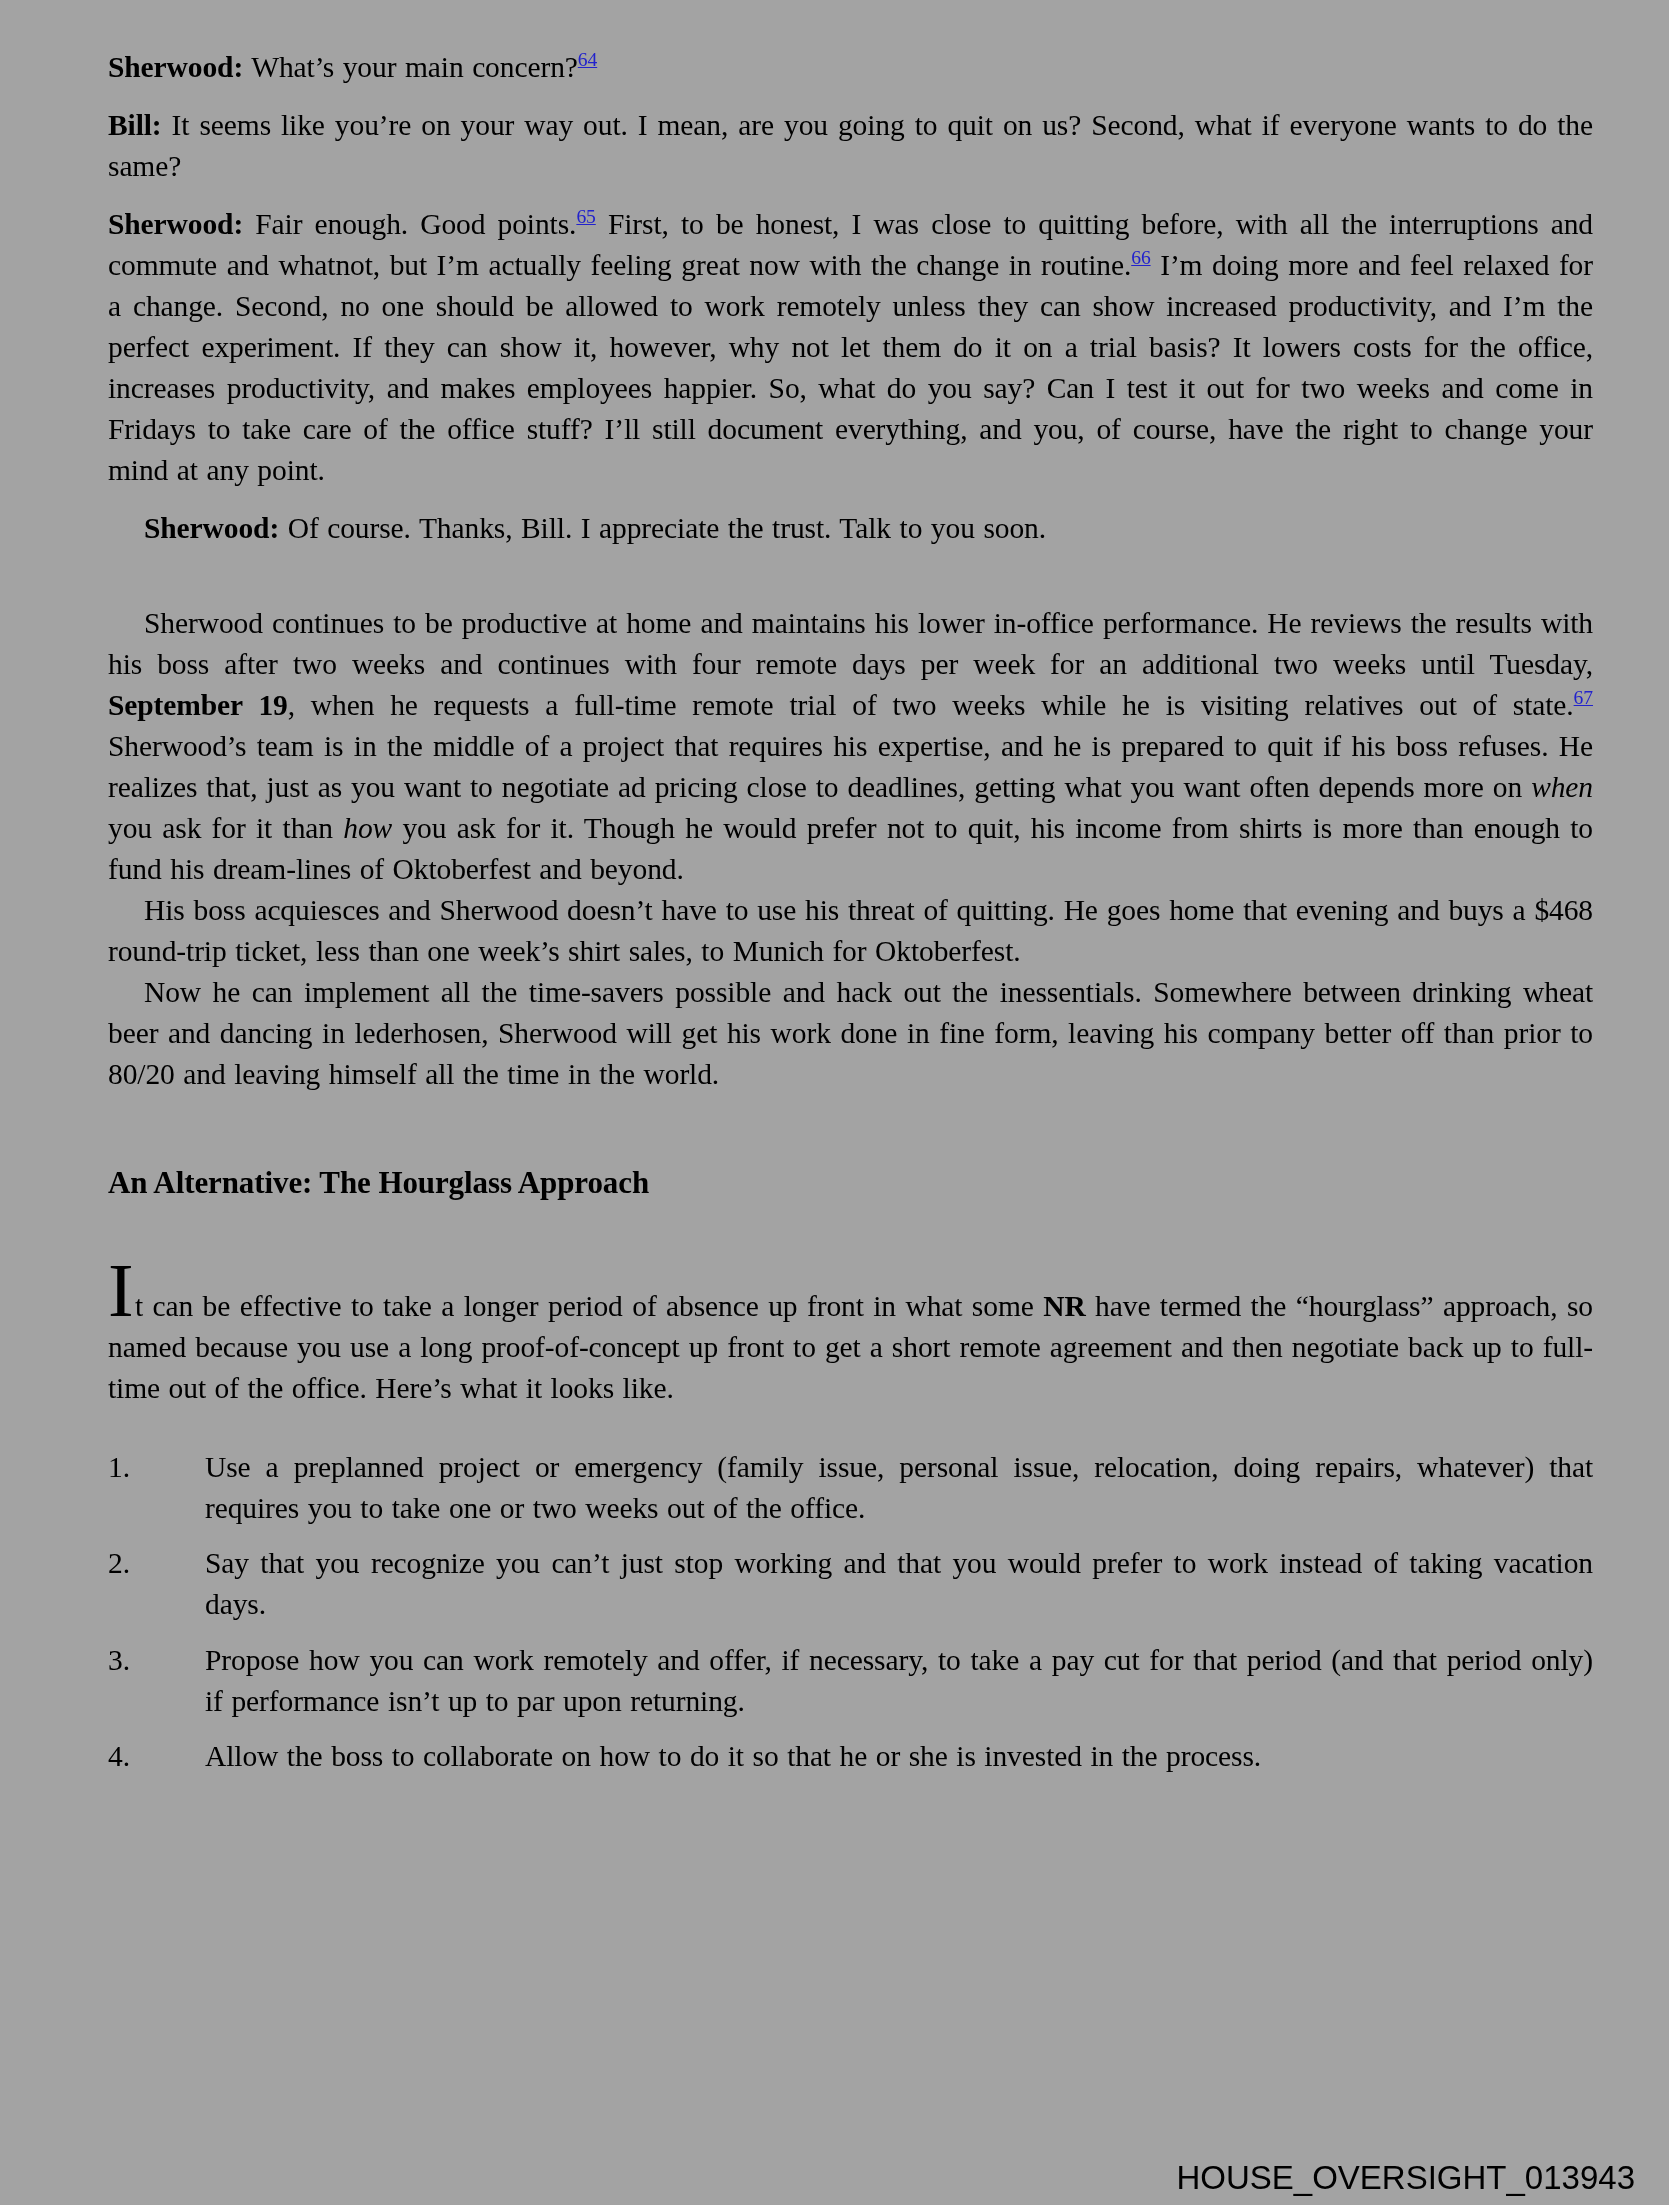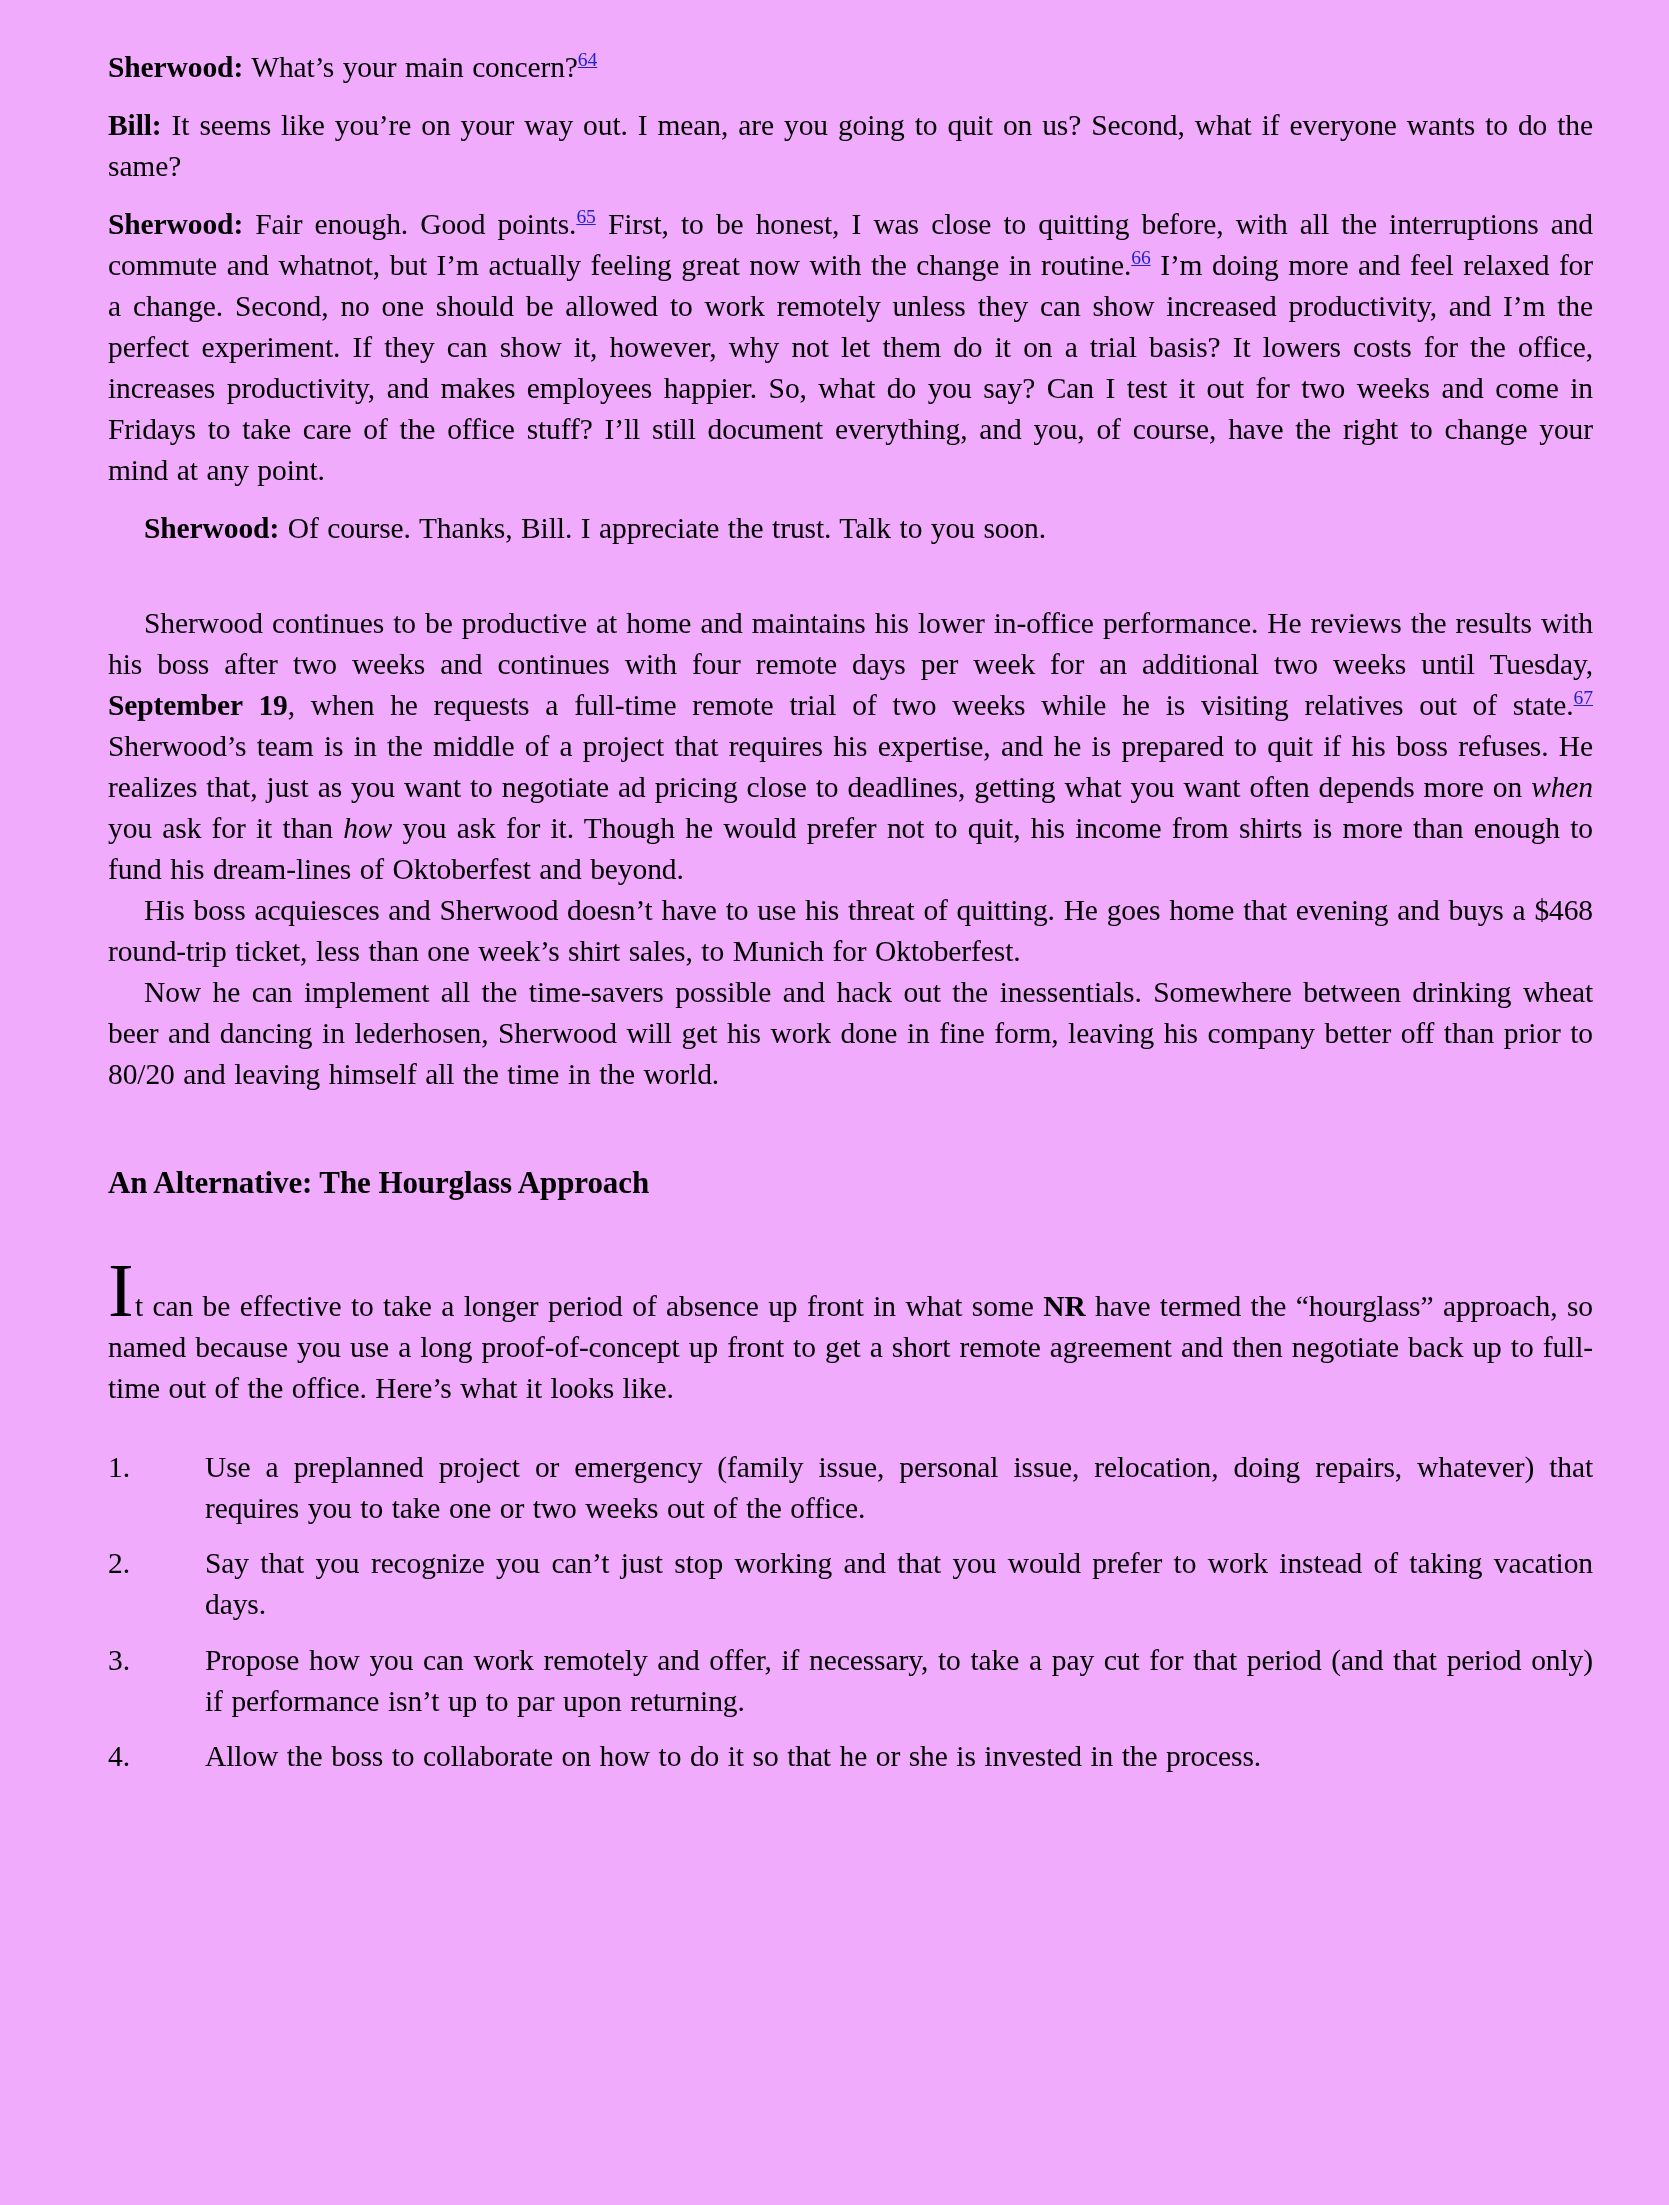--- a/index.html
+++ b/index.html
@@ -1,19 +1,19 @@
 <!DOCTYPE html>
 <html style="font-size:10.5px"><head>
 <meta charset="utf-8">
 <style>
   html,body{margin:0;padding:0;background:#e8e8e8;}
   .page{
     position:relative;
     width:1669px;height:2205px;
-    background:#f0abfc;
+    background:#a3a3a3;
     font-family:"Liberation Serif", serif;
     color:#000000;
     overflow:hidden;
   }
   .content{
     position:absolute;
     left:108px;top:47px;
     width:1485px;
   }
   p{
@@ -105,14 +105,15 @@
         <p class="li-text">Propose how you can work remotely and offer, if necessary, to take a pay cut for that period (and that period only) if performance isn’t up to par upon returning.</p>
       </div>
       <div class="list-item">
         <span class="li-num">4.</span>
         <p class="li-text">Allow the boss to collaborate on how to do it so that he or she is invested in the process.</p>
       </div>
     </div>
 
   </div>
 
+  <div class="footer-stamp">HOUSE_OVERSIGHT_013943</div>
 </div>
 
 
 </body></html>

